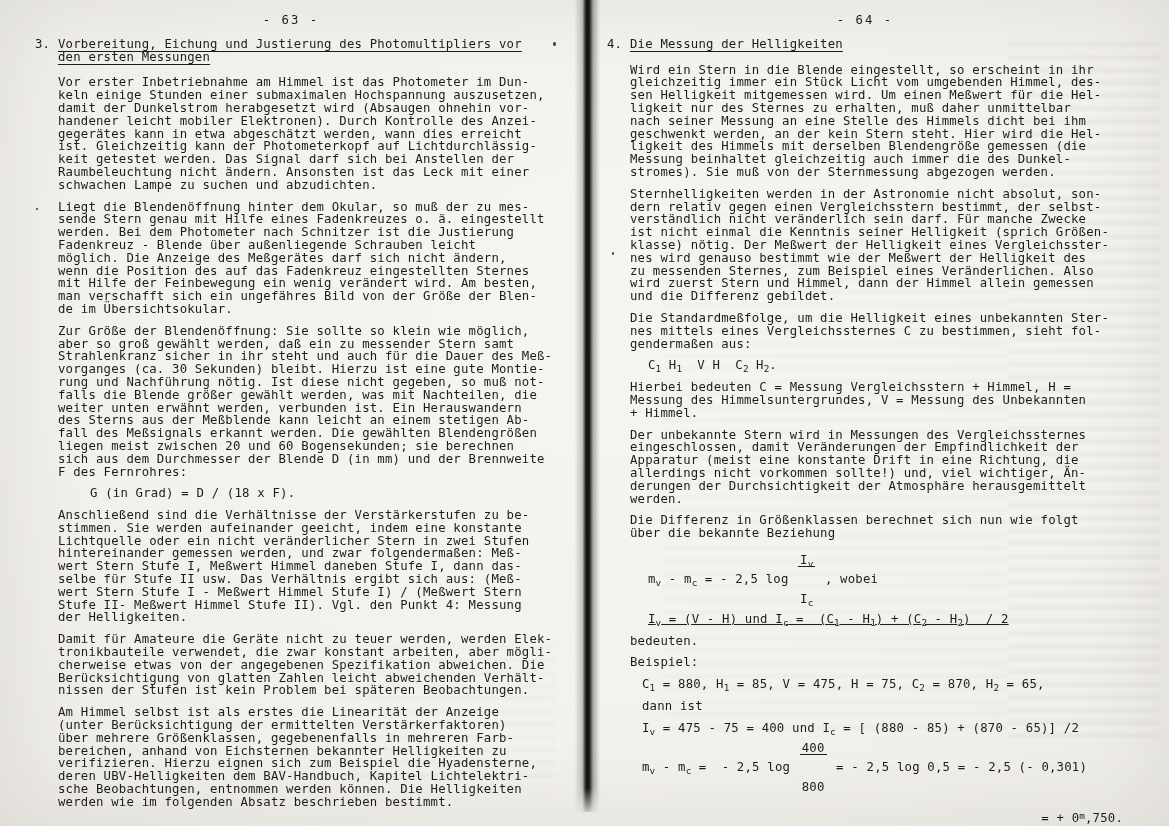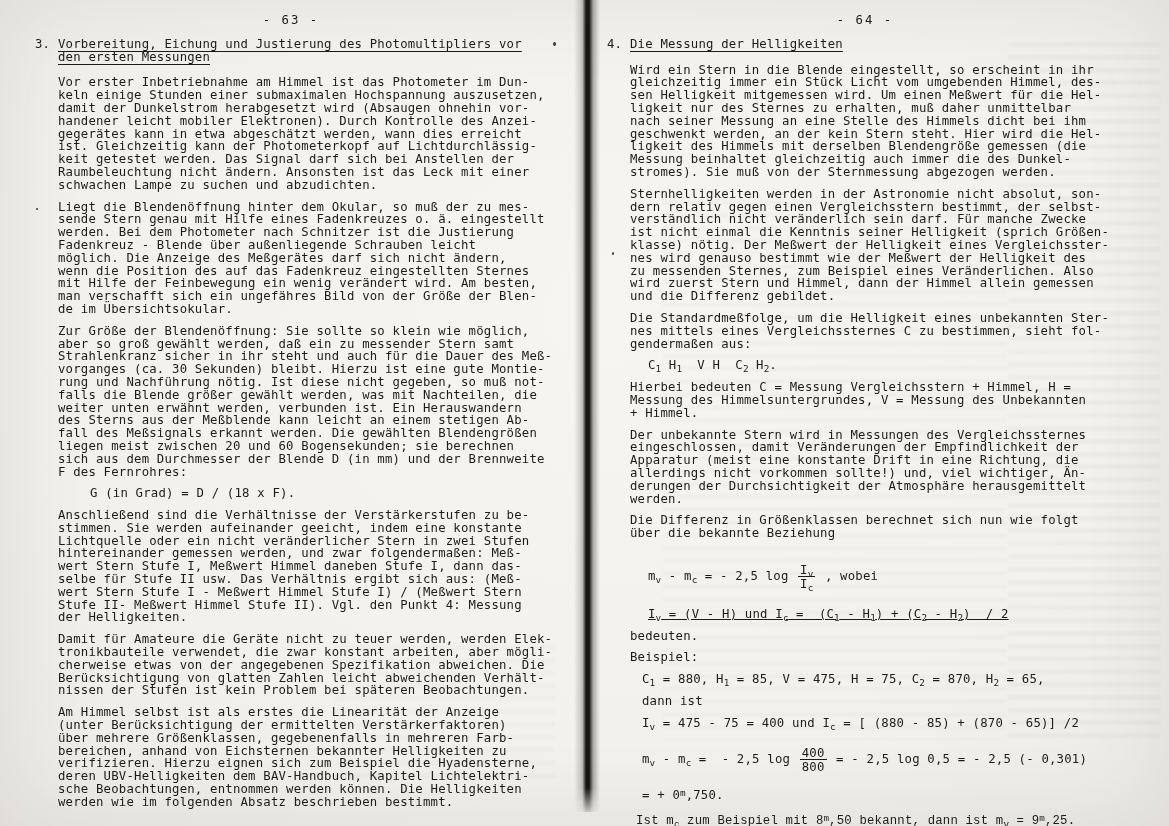--- a/index.html
+++ b/index.html
@@ -29,21 +29,21 @@
   .gap{margin-top:9px;}
   .gap-lg{margin-top:14px;font-family:Liberation Mono, monospace;}
   .indent-32{padding-left:32px;}
   .indent-18{padding-left:18px;}
   .indent-12{padding-left:12px;}
   .indent-6{padding-left:6px;}
   .runs{white-space:pre;}
   sub{font-size:9.3px;vertical-align:-3px;line-height:0;letter-spacing:0;}
   sup{font-size:9.3px;vertical-align:3.5px;line-height:0;letter-spacing:0;}
   .eqline{display:flex;align-items:center;white-space:pre;}
-  .frac{display:inline-flex;flex-direction:column;align-items:center;line-height:12px;margin:15px 2px;}
+  .frac{display:inline-flex;flex-direction:column;align-items:center;line-height:12px;margin:5px 2px;gap:25px;}
   .frac .num{border-bottom:1.2px solid #1d1c1a;padding:0 2px 0.5px;}
   .frac .den{padding-top:0.5px;}
   
   .gutter{
     position:absolute;left:574px;top:0;width:26px;height:812px;
     background:linear-gradient(to right,
       rgba(40,38,34,0) 0%, rgba(70,66,60,0.28) 32%, #191817 46%,
       #141312 58%, rgba(90,86,78,0.45) 74%, rgba(40,38,34,0) 100%);
   }
   .gutter-fade{
@@ -196,21 +196,21 @@
       <div class="runs gap indent-12"><span>I</span><sub>v</sub><span> = 475 - 75 = 400 und I</span><sub>c</sub><span> = [ (880 - 85) + (870 - 65)] /2</span></div>
 
       <div class="eqline indent-12" style="margin-top:2px;">
         <span class="runs"><span>m</span><sub>v</sub><span> - m</span><sub>c</sub><span> =  - 2,5 log </span></span>
         <span class="frac">
           <span class="num">400</span>
           <span class="den">800</span>
         </span>
         <span class="runs"><span> = - 2,5 log 0,5 = - 2,5 (- 0,301)</span></span>
       </div>
-      <div class="runs indent-12" style="margin-top:1px;"><span>= + 0</span><sup>m</sup><span>,750.</span></div>
+      <div class="runs indent-12" style="margin-top:14px;text-align:right;"><span>= + 0</span><sup>m</sup><span>,750.</span></div>
 
       <div class="runs gap-lg indent-6"><span>Ist m</span><sub>c</sub><span> zum Beispiel mit 8</span><sup>m</sup><span>,50 bekannt, dann ist m</span><sub>v</sub><span> = 9</span><sup>m</sup><span>,25.</span></div>
     </div>
   </div>
 
   <div class="ghost ghost-1"></div>
   <div class="ghost ghost-2"></div>
   <div class="ghost ghost-3"></div>
   <div class="speck speck-1"></div>
   <div class="speck speck-2"></div>

